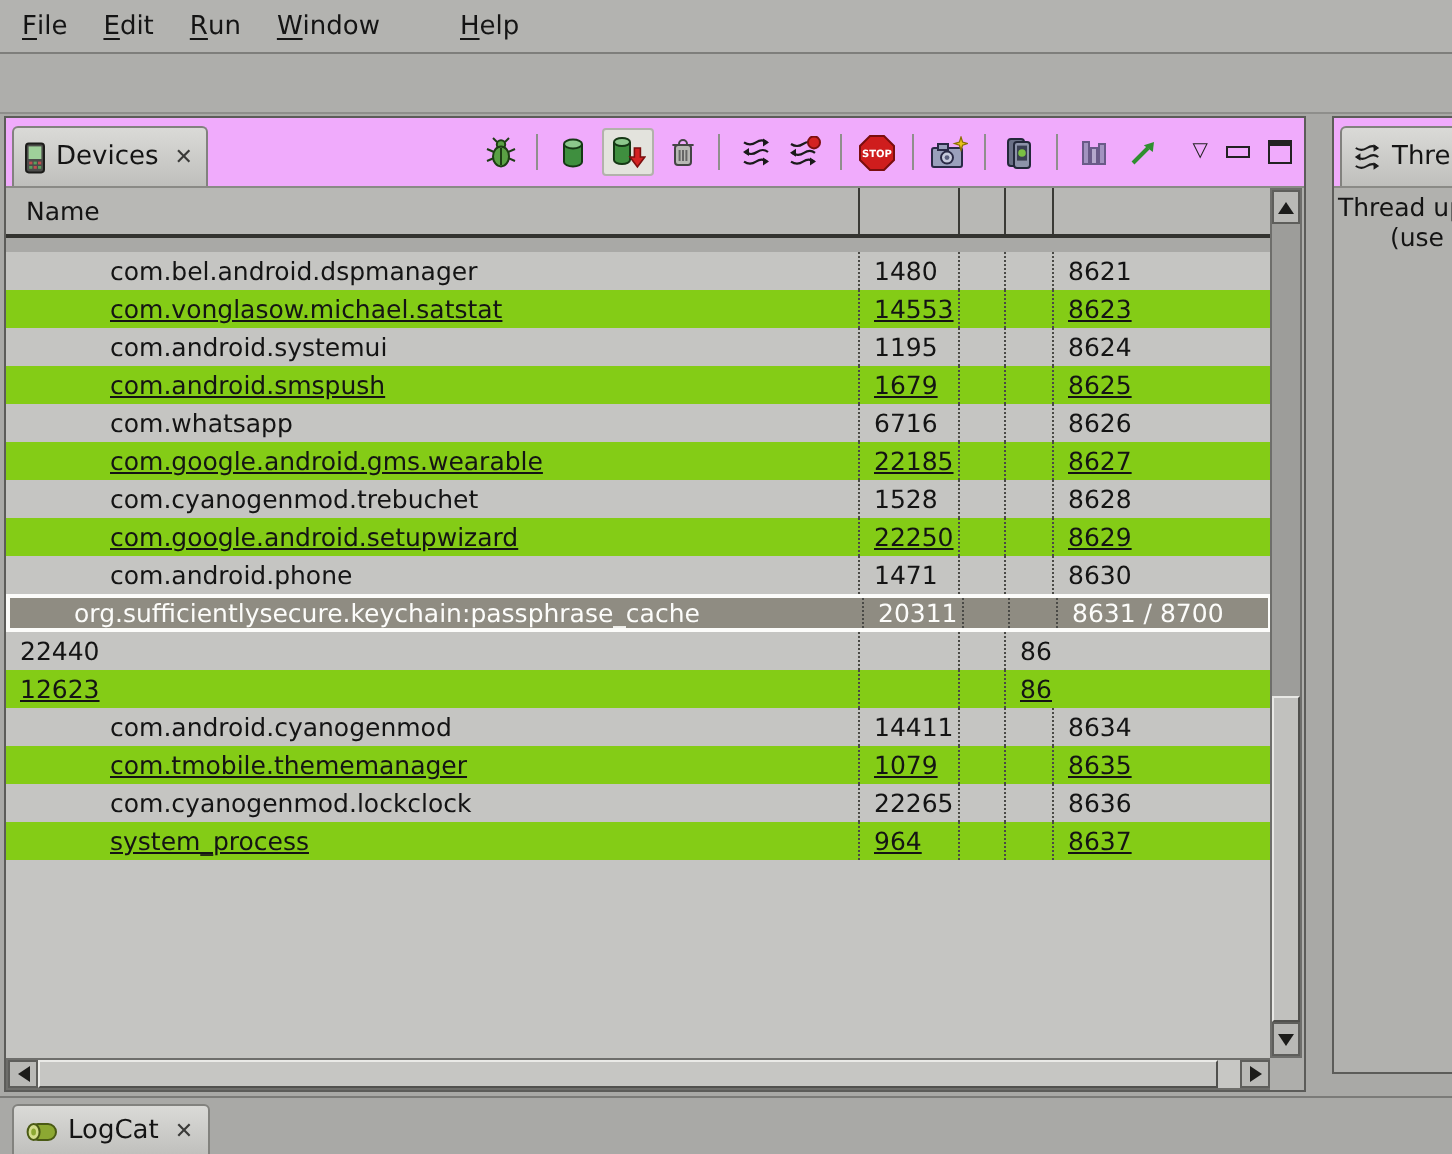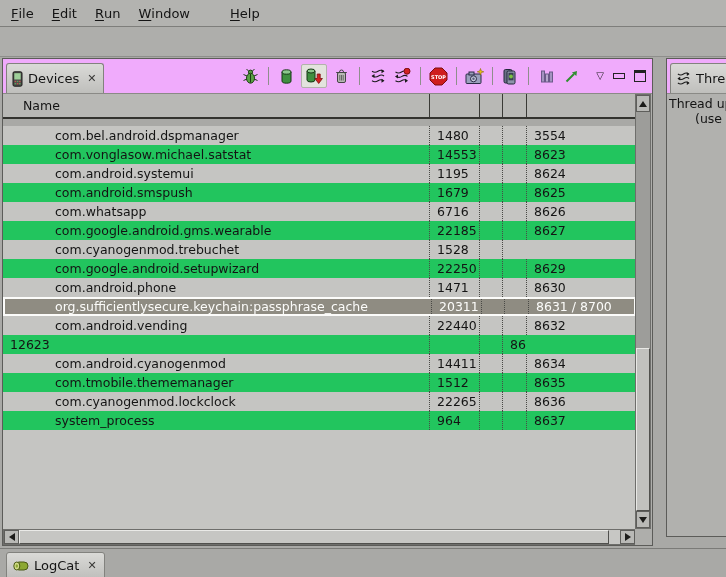--- a/index.html
+++ b/index.html
@@ -54,37 +54,37 @@
   .maxbox{width:10px;height:8px;border:1.5px solid #222;border-top-width:3px;background:#ececе8;display:inline-block;}
   
   .theader{
     position:absolute;left:0;top:35px;width:633px;height:23px;
     background:#b8b8b5;border-bottom:2px solid #33332f;
     display:grid;grid-template-columns:426px 50px 23px 24px 1fr;
     font-size:12.5px;align-items:center;
   }
   .theader .hc{height:100%;display:flex;align-items:center;box-sizing:border-box;}
   .theader .hc + .hc{border-left:1px solid #3a3a36;}
-  .theader .hc-name{padding-left:20px;}
+  .theader .hc-name{padding-left:10px;}
   .tbody{
     position:absolute;left:0;top:60px;width:633px;height:410px;
     background:#c5c5c2;overflow:hidden;
   }
   .sliver{height:7px;background:#a9a9a6;}
   .trow{
     height:19px;display:grid;grid-template-columns:426px 50px 23px 24px 1fr;
     font-size:12.5px;align-items:stretch;box-sizing:border-box;
   }
   .trow.light{background:#c5c5c2;}
-  .trow.dark{background:#22c55e;}
+  .trow.dark{background:#84cc16;text-decoration:underline;}
   .trow.sel{background:#8f8c82;color:#fcfcfa;border:2px solid #fcfcfa;}
   .cell{display:flex;align-items:center;overflow:hidden;white-space:nowrap;box-sizing:border-box;}
   .cell + .cell{border-left:1px dotted #4a4a46;}
   .cell-name{padding-left:52px;}
-  .trow.sel .cell-name{padding-left:50px;}
+  .trow.sel .cell-name{padding-left:32px;}
   .cell-pid,.cell-port{padding-left:7px;}
   
   .vsb{position:absolute;right:1px;top:35px;width:16px;height:435px;background:#9d9d9a;border:1px solid #6e6e6b;box-sizing:border-box;}
   .sbtn{position:absolute;left:0;width:14px;height:16px;background:#b9b9b6;border:1px solid #5e5e5b;display:flex;align-items:center;justify-content:center;box-sizing:content-box;}
   .vsb .sbtn{width:12px;height:15px;border-width:1px;}
   .vsb .up{top:0;}
   .vsb .down{bottom:0;}
   .vthumb{position:absolute;left:0;top:253px;width:12px;height:161px;background:#c1c1be;border:1px solid #50504d;border-top-color:#e8e8e5;border-left-color:#e8e8e5;}
   .hsb{position:absolute;left:0;top:470px;width:633px;height:16px;background:#c7c7c4;border:1px solid #6e6e6b;box-sizing:border-box;}
   .hsb .left{left:0;top:0;width:13px;height:12px;}
@@ -278,21 +278,21 @@
   </div>
 
   <div class="tbody">
     <div class="sliver"></div>
 
   <div class="trow light">
         <div class="cell cell-name">com.bel.android.dspmanager</div>
         <div class="cell cell-pid">1480</div>
         <div class="cell cell-heap"></div>
         <div class="cell cell-threads"></div>
-        <div class="cell cell-port">3554</div>
+        <div class="cell cell-port">8621</div>
       </div>
       <div class="trow dark">
         <div class="cell cell-name">com.vonglasow.michael.satstat</div>
         <div class="cell cell-pid">14553</div>
         <div class="cell cell-heap"></div>
         <div class="cell cell-threads"></div>
         <div class="cell cell-port">8623</div>
       </div>
       <div class="trow light">
         <div class="cell cell-name">com.android.systemui</div>
@@ -320,20 +320,21 @@
         <div class="cell cell-pid">22185</div>
         <div class="cell cell-heap"></div>
         <div class="cell cell-threads"></div>
         <div class="cell cell-port">8627</div>
       </div>
       <div class="trow light">
         <div class="cell cell-name">com.cyanogenmod.trebuchet</div>
         <div class="cell cell-pid">1528</div>
         <div class="cell cell-heap"></div>
         <div class="cell cell-threads"></div>
+        <div class="cell cell-port">8628</div>
       </div>
       <div class="trow dark">
         <div class="cell cell-name">com.google.android.setupwizard</div>
         <div class="cell cell-pid">22250</div>
         <div class="cell cell-heap"></div>
         <div class="cell cell-threads"></div>
         <div class="cell cell-port">8629</div>
       </div>
       <div class="trow light">
         <div class="cell cell-name">com.android.phone</div>
@@ -343,42 +344,41 @@
         <div class="cell cell-port">8630</div>
       </div>
       <div class="trow sel">
         <div class="cell cell-name">org.sufficientlysecure.keychain:passphrase_cache</div>
         <div class="cell cell-pid">20311</div>
         <div class="cell cell-heap"></div>
         <div class="cell cell-threads"></div>
         <div class="cell cell-port">8631 / 8700</div>
       </div>
       <div class="trow light">
-        <div class="cell cell-name">com.android.vending</div>
         <div class="cell cell-pid">22440</div>
         <div class="cell cell-heap"></div>
         <div class="cell cell-threads"></div>
         <div class="cell cell-port">8632</div>
       </div>
       <div class="trow dark">
         <div class="cell cell-pid">12623</div>
         <div class="cell cell-heap"></div>
         <div class="cell cell-threads"></div>
         <div class="cell cell-port">8633</div>
       </div>
       <div class="trow light">
         <div class="cell cell-name">com.android.cyanogenmod</div>
         <div class="cell cell-pid">14411</div>
         <div class="cell cell-heap"></div>
         <div class="cell cell-threads"></div>
         <div class="cell cell-port">8634</div>
       </div>
       <div class="trow dark">
         <div class="cell cell-name">com.tmobile.thememanager</div>
-        <div class="cell cell-pid">1512</div>
+        <div class="cell cell-pid">1079</div>
         <div class="cell cell-heap"></div>
         <div class="cell cell-threads"></div>
         <div class="cell cell-port">8635</div>
       </div>
       <div class="trow light">
         <div class="cell cell-name">com.cyanogenmod.lockclock</div>
         <div class="cell cell-pid">22265</div>
         <div class="cell cell-heap"></div>
         <div class="cell cell-threads"></div>
         <div class="cell cell-port">8636</div>

